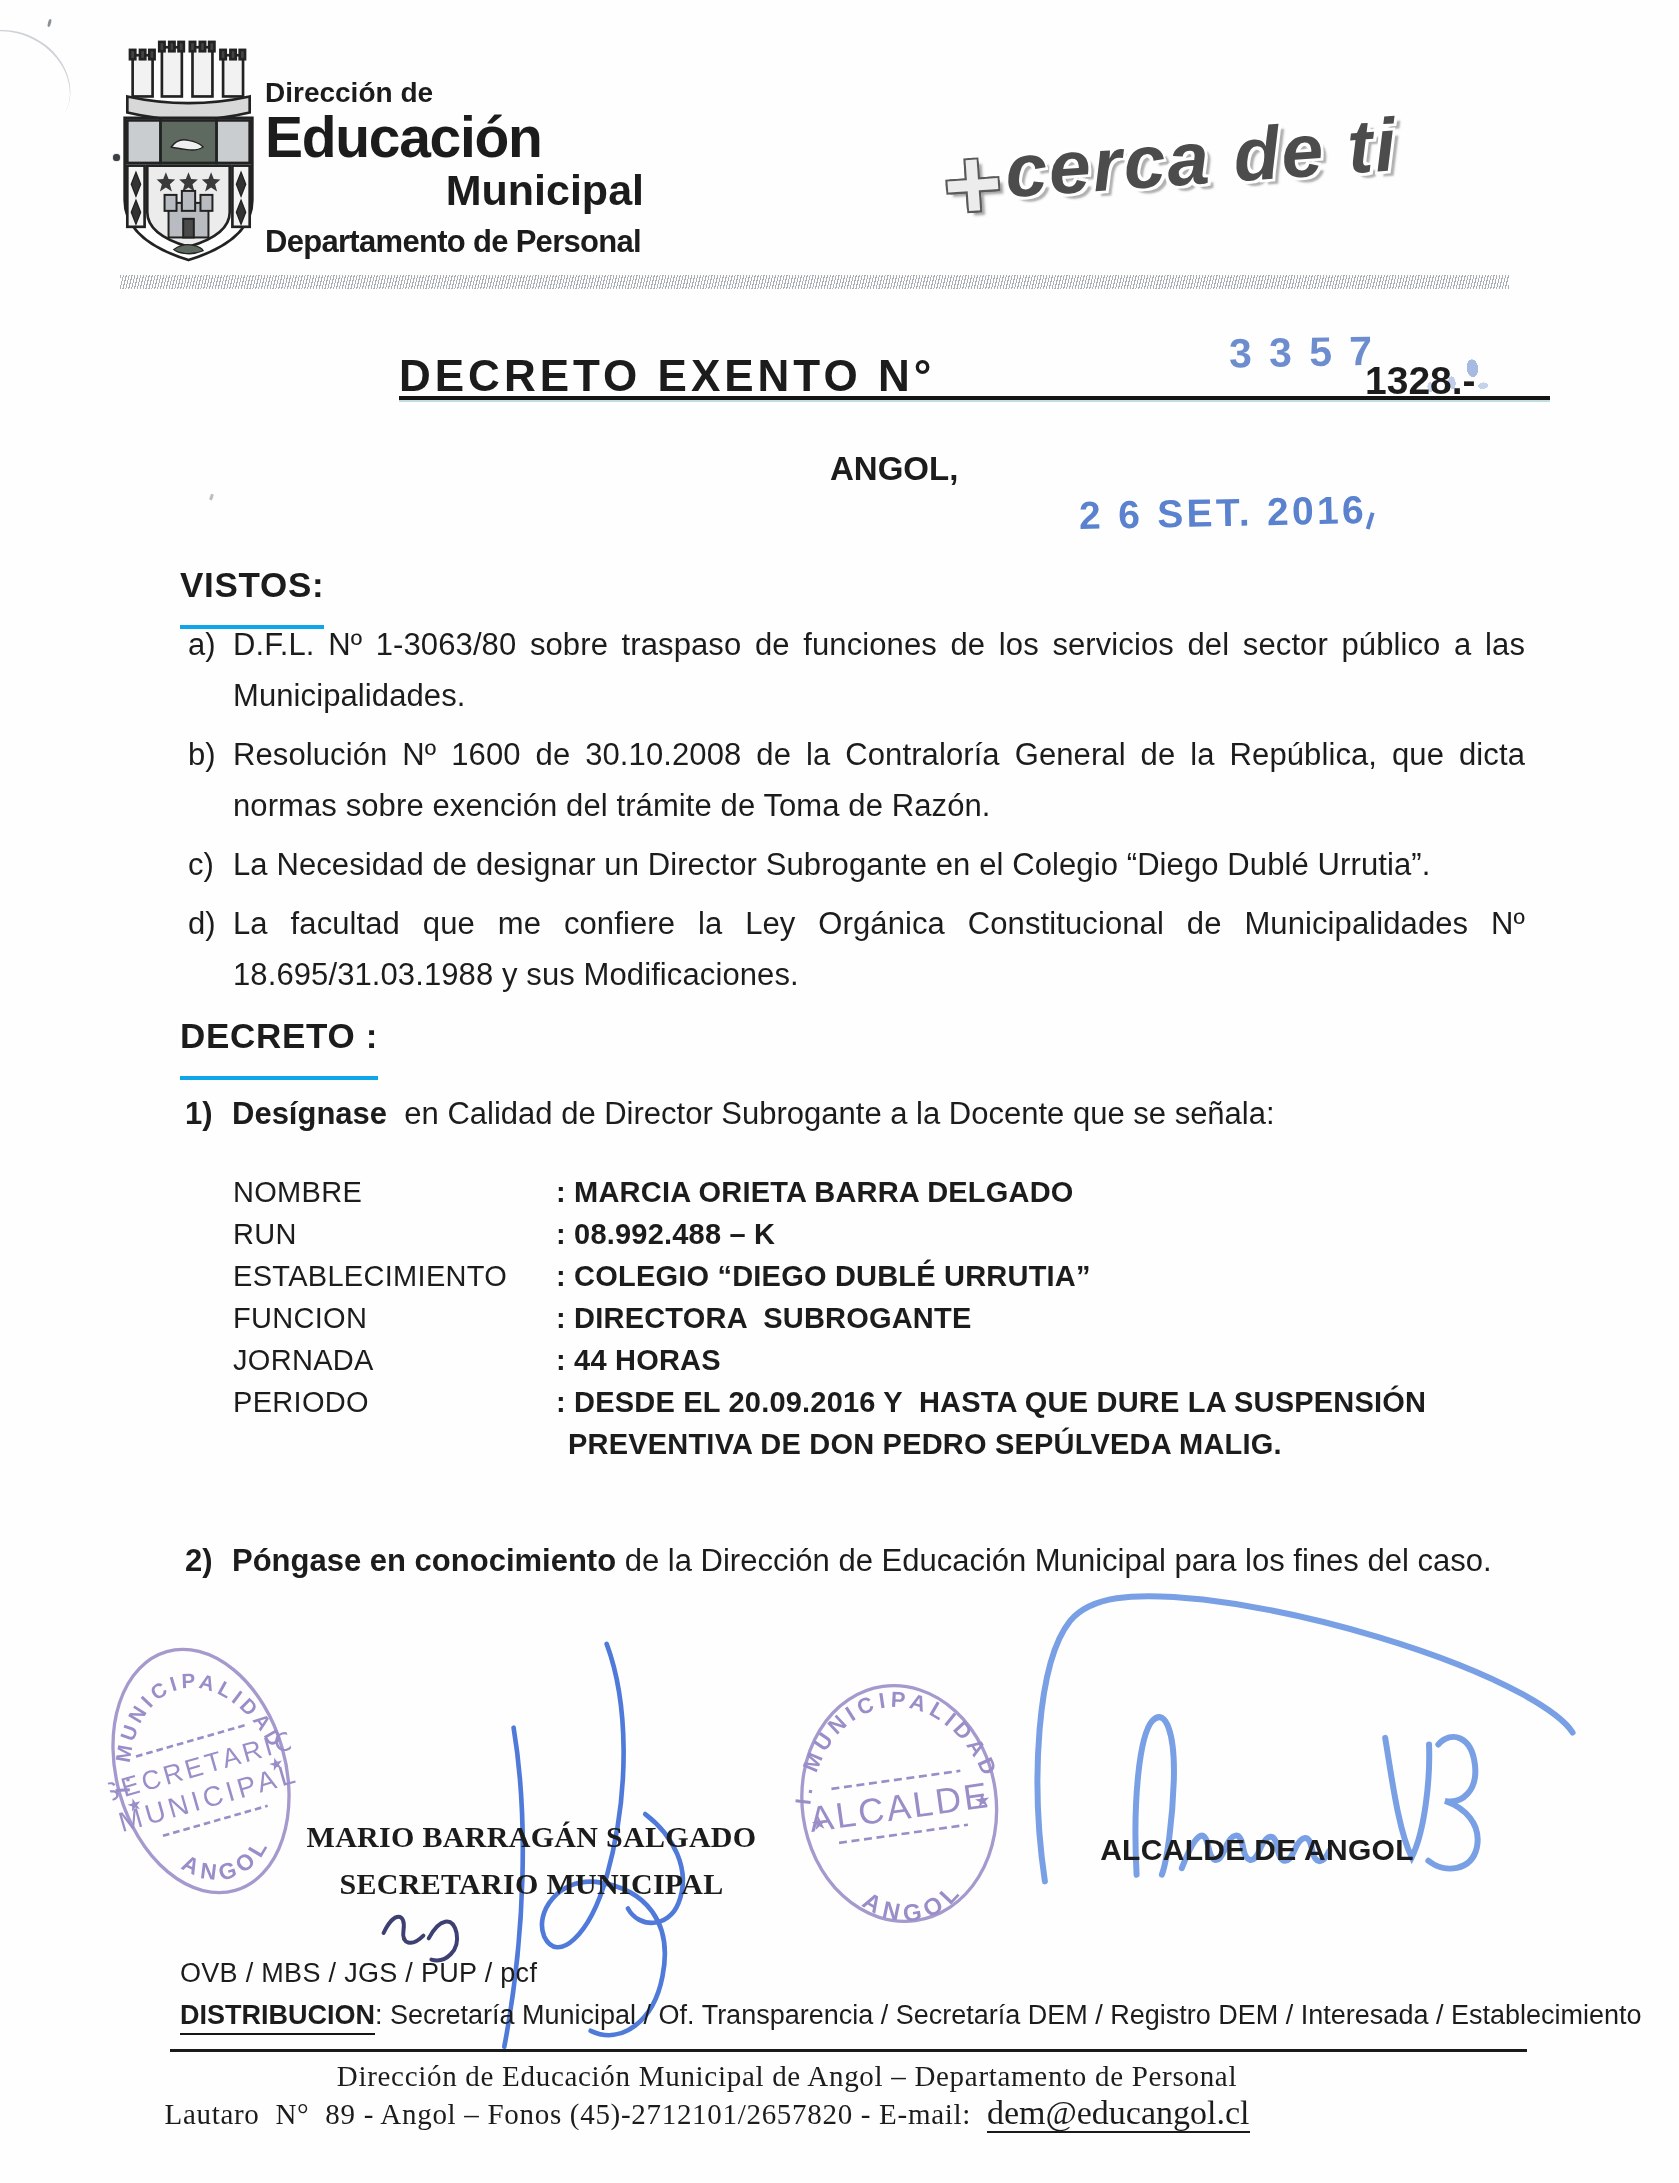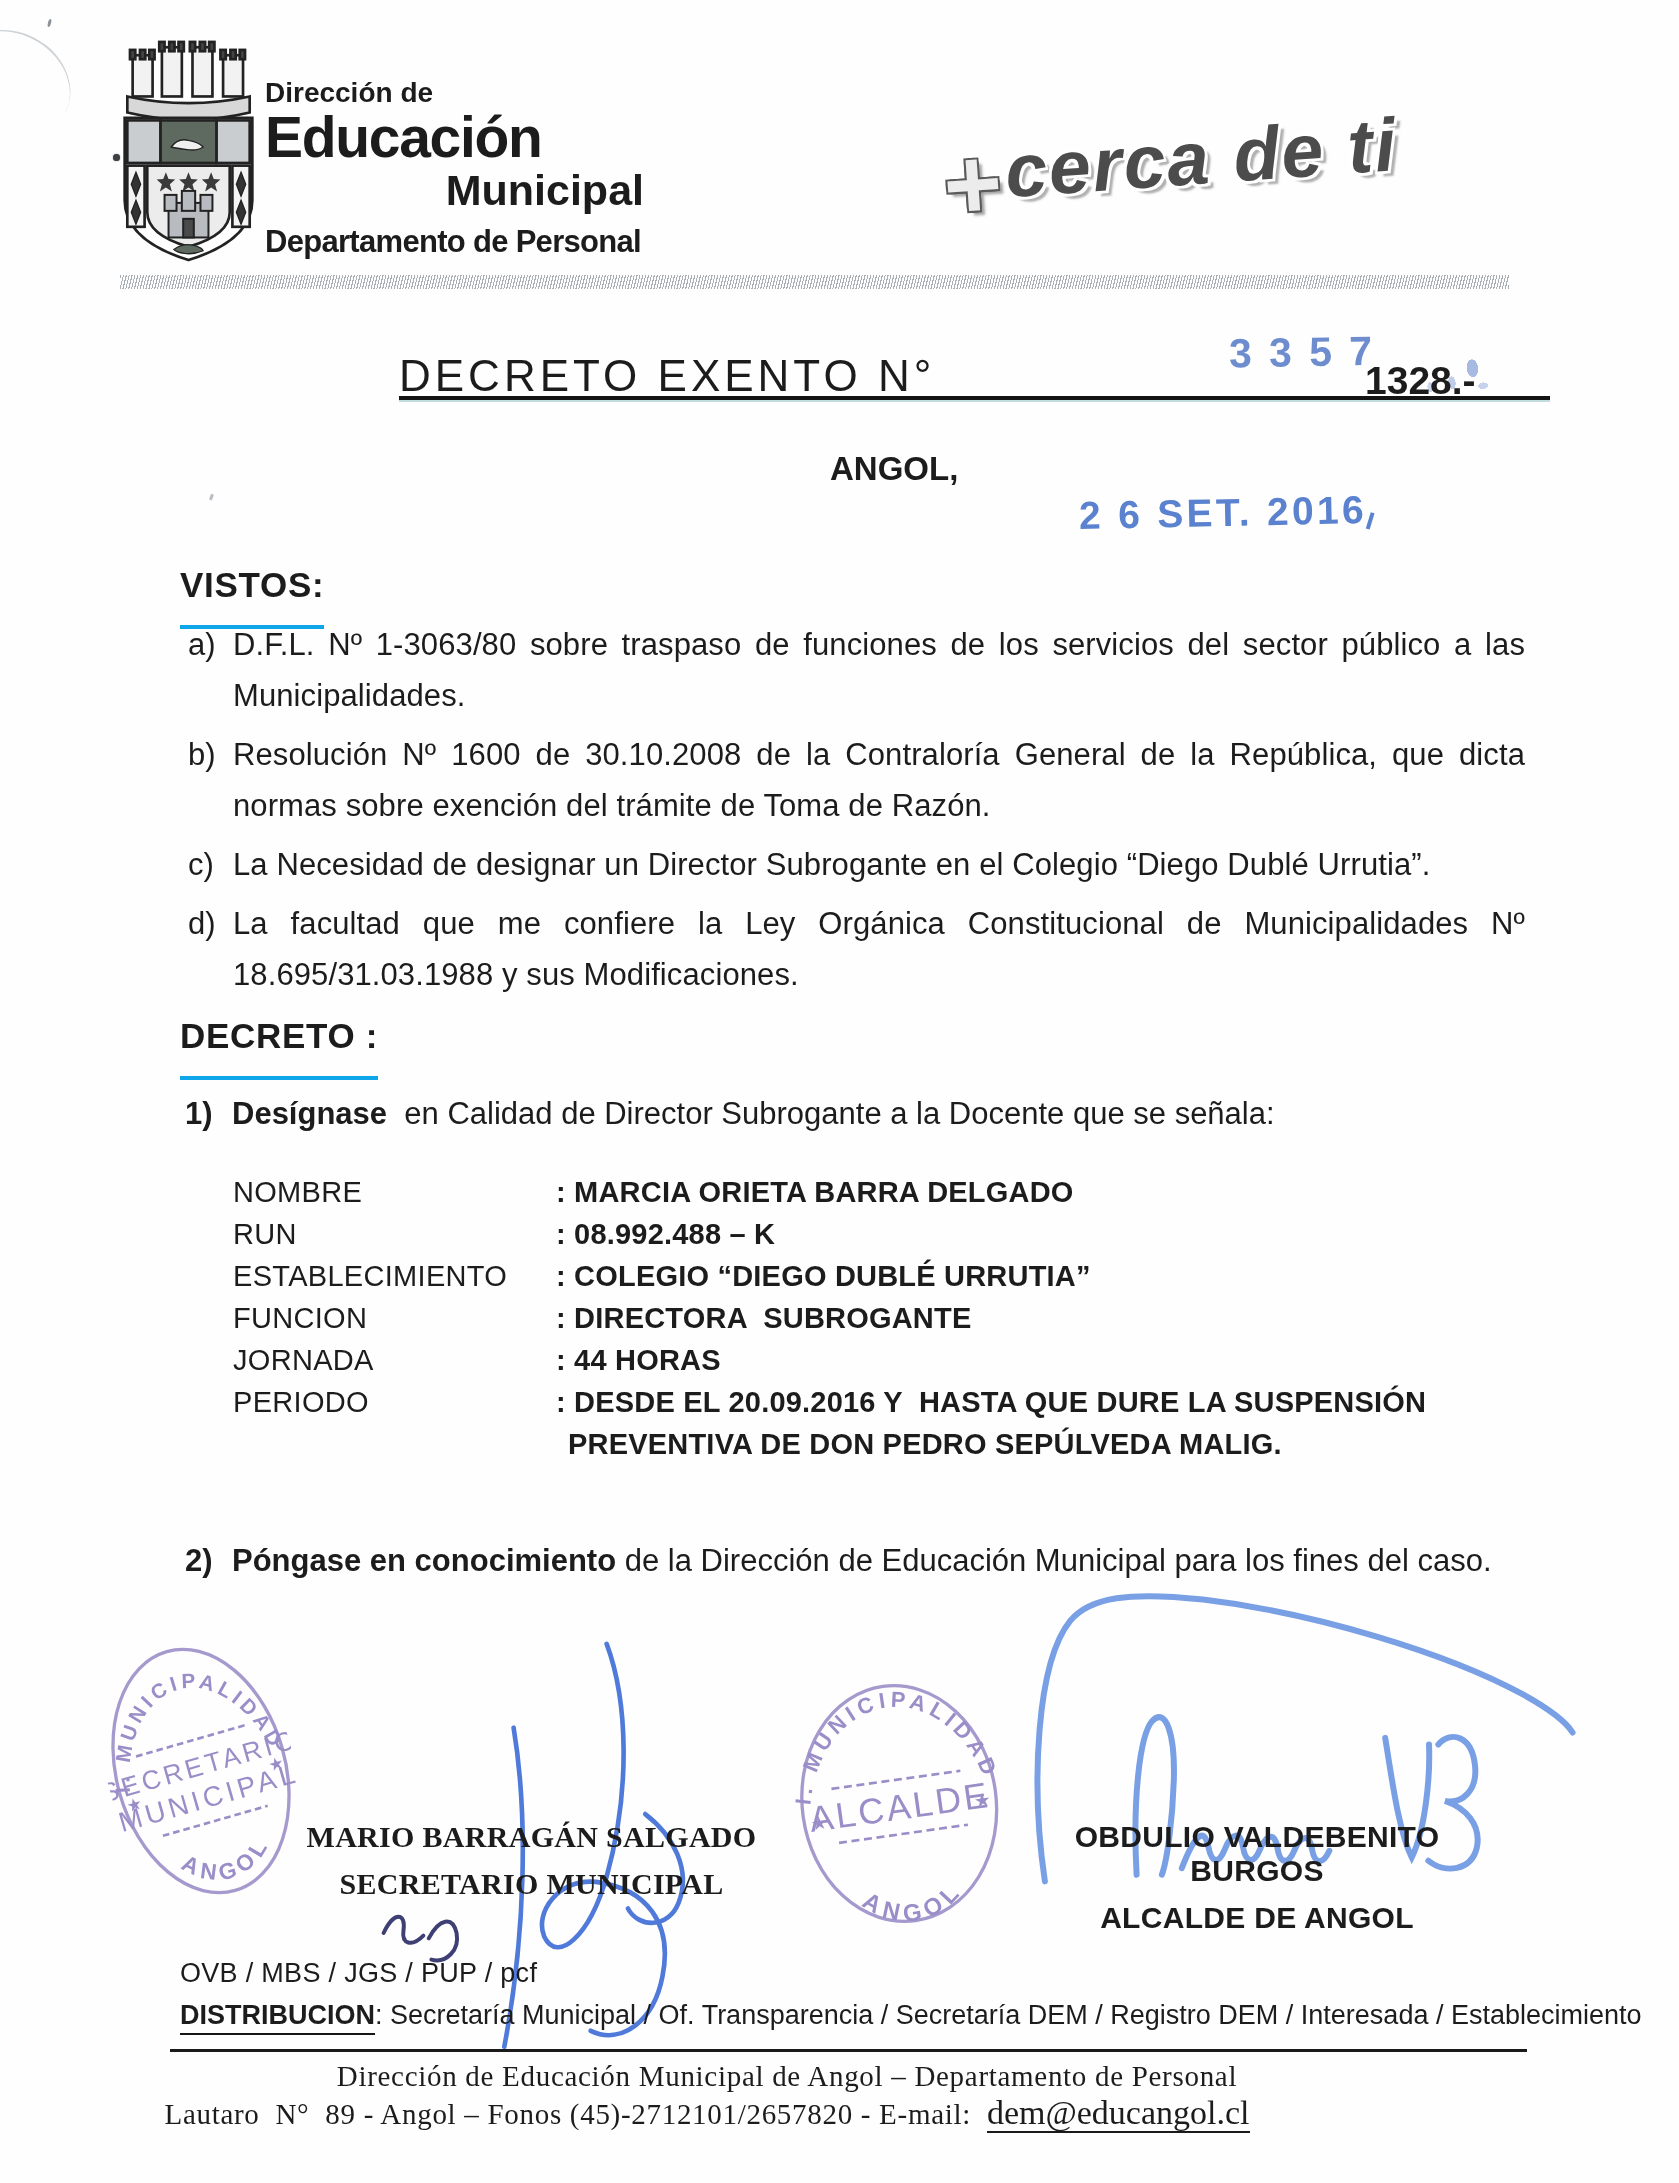--- a/index.html
+++ b/index.html
@@ -26,21 +26,21 @@
   .slogan { position:absolute; left:943px; top:112px; width:479px; transform:rotate(-4deg); white-space:nowrap; }
   .slogan-plus { display:inline-block; font-size:100px; font-weight:bold; color:#ececec; vertical-align:-18.6px;
      text-shadow:2px 2px 0 #5a5a5a,-2px -2px 0 #5a5a5a,2px -2px 0 #5a5a5a,-2px 2px 0 #5a5a5a, 4.7px 4.7px 2.7px rgba(90,90,90,.55); }
   .slogan-script { display:inline-block; margin-left:4px; font-size:75px; font-style:italic; font-weight:bold; color:#4c4c4c; letter-spacing:2px;
      text-shadow:-2.7px -2.7px 0 #fff, 2.7px -2.7px 0 #fff, -2.7px 2.7px 0 #fff, 2.7px 2.7px 0 #fff, 5.3px 5.3px 2px rgba(100,100,100,.5); }
 
   .hatch-band { position:absolute; left:120px; top:275px; width:1389px; height:14px; opacity:.65;
      background:repeating-linear-gradient(104deg, #7d858d 0 1.1px, rgba(255,255,255,0) 1.1px 2.8px); }
 
   
-  .title { position:absolute; left:399px; top:351px; font-size:44px; font-weight:normal; letter-spacing:4px; }
+  .title { position:absolute; left:399px; top:351px; font-size:44px; font-weight:bold; letter-spacing:4px; }
   .title-underline { position:absolute; left:399px; top:396px; width:1151px; height:4px; background:#141414;
      box-shadow:0 2px 0 rgba(80,160,170,.35); }
   .stamp-num { position:absolute; left:1229px; top:329px; font-size:41px; font-weight:bold; color:#6284cc;
      letter-spacing:17.3px; transform:rotate(-1deg); opacity:.92; }
   .stamp-smudge { position:absolute; left:1416px; top:354px; width:73px; height:41px; color:#6284cc; opacity:.65;
      background:
        radial-gradient(ellipse 9.3px 14.6px at 78% 40%, rgba(98,132,204,.85) 0 60%, transparent 62%),
        radial-gradient(ellipse 6px 10.6px at 48% 70%, rgba(98,132,204,.6) 0 60%, transparent 62%),
        radial-gradient(ellipse 4.7px 8px at 18% 75%, rgba(98,132,204,.5) 0 60%, transparent 62%),
        radial-gradient(ellipse 8px 5.3px at 90% 85%, rgba(98,132,204,.55) 0 60%, transparent 62%);
@@ -318,21 +318,20 @@
       <path d="M 28 66 C 44 32 62 36 58 62 C 55 82 70 88 88 70"></path>
       <path d="M 96 74 C 112 44 132 40 138 66 C 143 92 122 112 100 106"></path>
     </g>
   </svg>
 
   <div class="sig-name-block" id="name-left">
     <div class="sig-name">MARIO BARRAGÁN SALGADO</div>
     <div class="sig-title">SECRETARIO MUNICIPAL</div>
   </div>
   <div class="sig-name-block" id="name-right">
-    <div class="sig-name">OBDULIO VALDEBENITO BURGOS</div>
     <div class="sig-title">ALCALDE DE ANGOL</div>
   </div>
 
   <div class="initials">OVB / MBS / JGS / PUP / pcf</div>
   <div class="distribution"><span class="dist-label">DISTRIBUCION</span><span>: Secretaría Municipal / Of. Transparencia / Secretaría DEM / Registro DEM / Interesada / Establecimiento</span></div>
 
   <div class="foot-rule"></div>
   <div class="foot-1">Dirección de Educación Municipal de Angol – Departamento de Personal</div>
   <div class="foot-2"><span>Lautaro  N°  89 - Angol – Fonos (45)-2712101/2657820 - E-mail:  </span><span class="foot-email">dem@educangol.cl</span></div>
 

